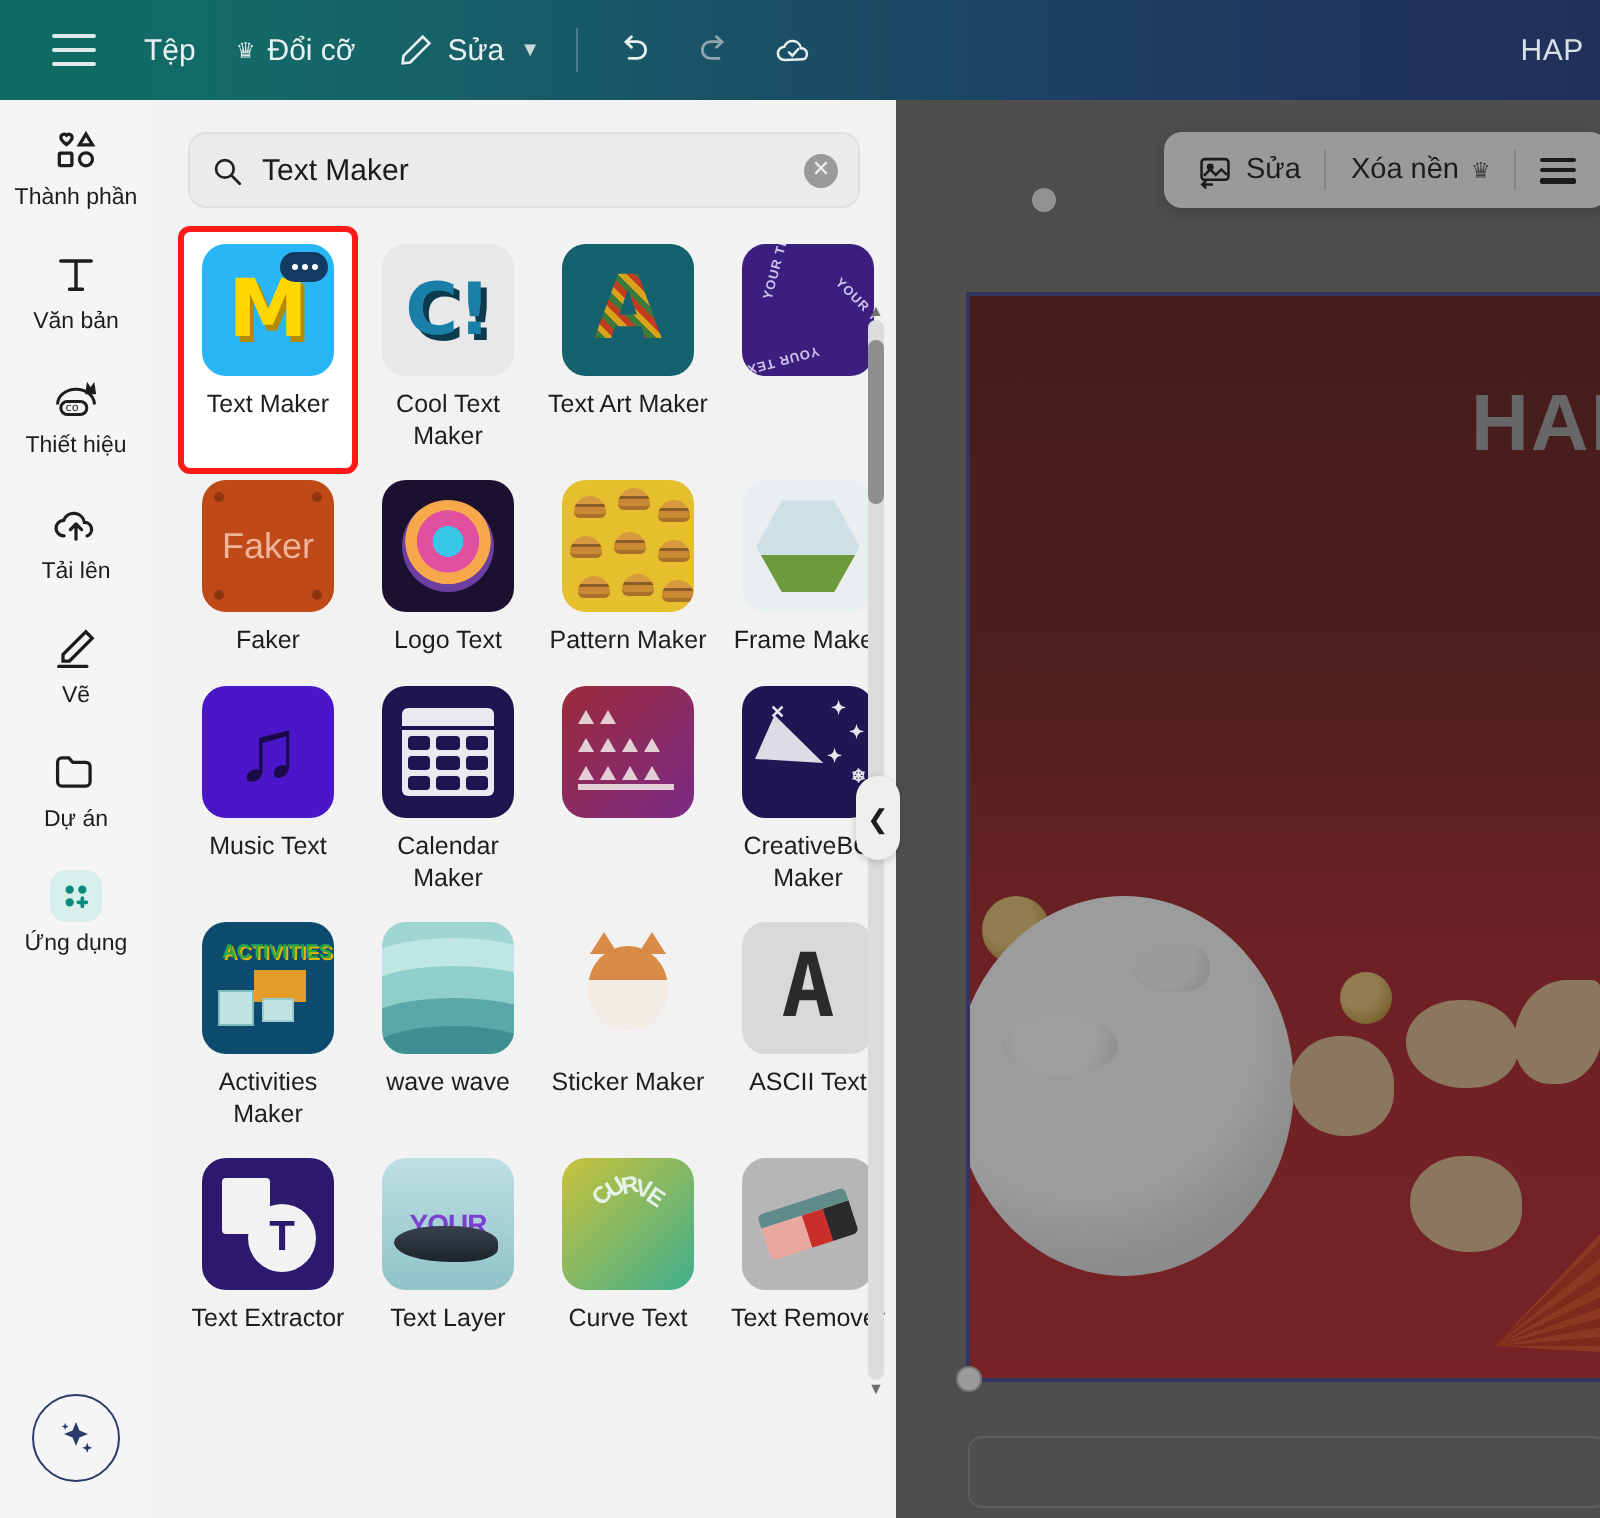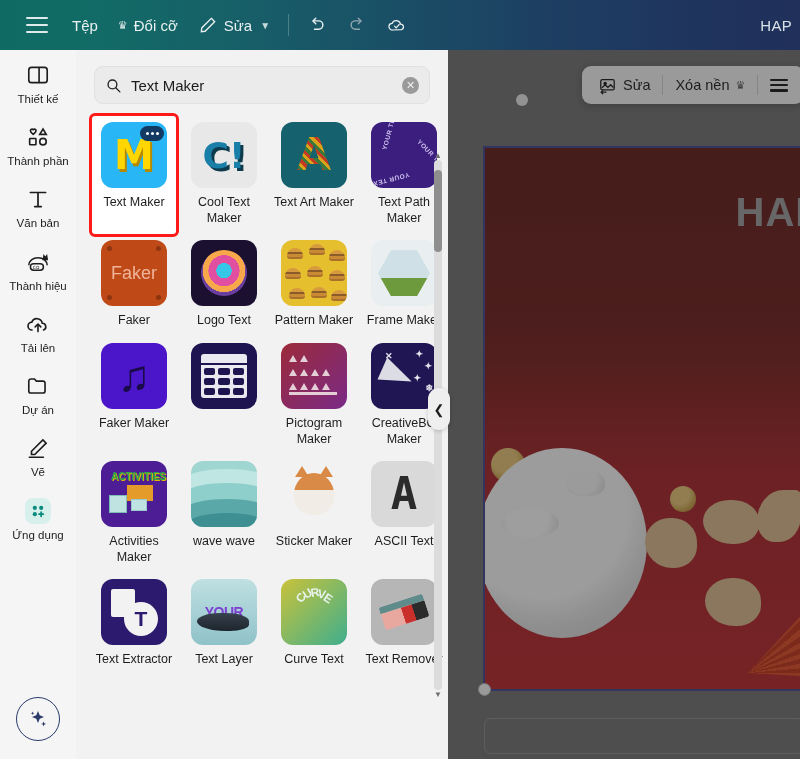--- a/index.html
+++ b/index.html
@@ -117,21 +117,21 @@
   .cl-gr i{ background:#1e1450; border-radius:2px; display:block;}
   .pg-bg{ background:linear-gradient(135deg,#9c2b3a 0%, #7a2a86 100%); position:relative;}
   .pg-bg .row{ position:absolute; left:8px; display:flex; gap:3px;}
   .pg-bg .row i{ width:0;height:0;border-left:4px solid transparent;border-right:4px solid transparent;border-bottom:7px solid #e5cfd6;}
   .pg-bar{ position:absolute; left:8px; bottom:14px; width:48px;height:3px;background:#e5cfd6;}
   .cb-bg{ background:#201654; position:relative;}
   .cb-cone{ position:absolute; left:10px;top:20px; width:0;height:0;
     border-left:32px solid #dcdce4; border-top:12px solid transparent; border-bottom:12px solid transparent;
     transform:rotate(24deg);}
   .cb-bg em{ position:absolute; color:#e6e6ee; font-style:normal; font-size:9px;}
-  .ac-bg{ background:#4c1d95; position:relative;}
+  .ac-bg{ background:#0c4a6e; position:relative;}
   .ac-bg .t1{ position:absolute; left:10px; top:10px; font-size:10px; font-weight:bold; color:#2aa84a;
      text-shadow:1px 1px 0 #e0b400;}
   .ac-bg .sq{ position:absolute; background:#e59b2a; }
   .ac-bg .sq2{ position:absolute; background:#bfe3e0; border:1px solid #7fbdb8;}
   .wv-bg{ background:#9fd6d2; position:relative; overflow:hidden;}
   .wv-bg i{ position:absolute; left:-6px; width:84px; height:22px; border-radius:50% 50% 0 0;}
   .st-bg{ background:#f2f2f2; position:relative;}
   .st-cat{ width:40px;height:42px; border-radius:50% 50% 45% 45%;
      background:linear-gradient(#d98a46 0 40%, #f2ece6 41% 100%); position:relative;}
   .st-cat:before,.st-cat:after{ content:""; position:absolute; top:-7px; width:0;height:0;
@@ -329,29 +329,20 @@
   </div>
 
   <div id="note-area"></div>
 
 </div>
 
 <div id="dim"></div>
 
 <div id="rail">
 
-  <div class="rail-item">
-    <span class="rail-ic">
-      <svg viewBox="0 0 24 24" fill="none" stroke="#1d1d1d" stroke-width="1.5">
-        <rect x="3.5" y="5" width="17" height="14" rx="2.5"></rect>
-          <path d="M13 5v14"></path>
-        </svg>
-    </span>
-    <span class="rail-lb">Thiết kế</span>
-  </div>
 
   <div class="rail-item">
     <span class="rail-ic">
       <svg viewBox="0 0 24 24" fill="none" stroke="#1d1d1d" stroke-width="1.5">
         <path d="M7.6 5.2c-1-1-2.6-.4-2.6 1 0 1.3 2.6 3.3 2.6 3.3S10.2 7.5 10.2 6.2c0-1.4-1.6-2-2.6-1z"></path>
         <path d="M16.6 4.6L19.6 9.6h-6z"></path>
         <rect x="4.3" y="13.4" width="5.8" height="5.8" rx=".6"></rect>
         <circle cx="16.6" cy="16.3" r="3"></circle>
         </svg>
     </span>
@@ -369,50 +360,50 @@
 
   <div class="rail-item">
     <span class="rail-ic">
       <svg viewBox="0 0 24 24" fill="none" stroke="#1d1d1d" stroke-width="1.4">
         <path d="M3.5 15c0-4 3.8-7 8.5-7s8.5 3 8.5 7"></path>
         <rect x="5" y="13.6" width="12" height="6" rx="3"></rect>
         <text x="7.2" y="18.2" font-size="5.2" fill="#1d1d1d" stroke="none" font-family="DejaVu Sans">co</text>
         <path d="M17.5 6.4l1.2 1.8 1.3-1.8.5 3.2h-3.5z" fill="#1d1d1d"></path>
         </svg>
     </span>
-    <span class="rail-lb">Thành hiệu</span>
+    <span class="rail-lb">Thiết hiệu</span>
   </div>
 
   <div class="rail-item">
     <span class="rail-ic">
       <svg viewBox="0 0 24 24" fill="none" stroke="#1d1d1d" stroke-width="1.5" stroke-linecap="round">
         <path d="M6.5 17.5a3.6 3.6 0 0 1-.2-7.2 5 5 0 0 1 9.6 1 3.2 3.2 0 0 1 1.2 6.2"></path>
         <path d="M12 19v-7M12 12l-2.6 2.6M12 12l2.6 2.6"></path>
         </svg>
     </span>
     <span class="rail-lb">Tải lên</span>
   </div>
 
   <div class="rail-item">
     <span class="rail-ic">
-      <svg viewBox="0 0 24 24" fill="none" stroke="#1d1d1d" stroke-width="1.5">
-        <path d="M3.5 7.5a2 2 0 0 1 2-2h3.2l1.8 2h6a2 2 0 0 1 2 2v7a2 2 0 0 1-2 2h-11a2 2 0 0 1-2-2z"></path>
-        </svg>
-    </span>
-    <span class="rail-lb">Dự án</span>
-  </div>
-
-  <div class="rail-item">
-    <span class="rail-ic">
       <svg viewBox="0 0 24 24" fill="none" stroke="#1d1d1d" stroke-width="1.5" stroke-linecap="round">
         <path d="M16.5 4.5l3 3L9 18H6v-3z"></path>
           <path d="M4 20.5h13"></path>
         </svg>
     </span>
     <span class="rail-lb">Vẽ</span>
+  </div>
+
+  <div class="rail-item">
+    <span class="rail-ic">
+      <svg viewBox="0 0 24 24" fill="none" stroke="#1d1d1d" stroke-width="1.5">
+        <path d="M3.5 7.5a2 2 0 0 1 2-2h3.2l1.8 2h6a2 2 0 0 1 2 2v7a2 2 0 0 1-2 2h-11a2 2 0 0 1-2-2z"></path>
+        </svg>
+    </span>
+    <span class="rail-lb">Dự án</span>
   </div>
 
   <div class="rail-item active">
     <span class="rail-ic">
       <svg viewBox="0 0 24 24" fill="none">
         <circle cx="8.2" cy="8.2" r="2.5" fill="#0b8a7e"></circle>
           <circle cx="15.8" cy="8.2" r="2.5" fill="#0b8a7e"></circle>
         <circle cx="8.2" cy="15.8" r="2.5" fill="#0b8a7e"></circle>
         <path d="M15.8 13.3v5M13.3 15.8h5" stroke="#0b8a7e" stroke-width="2.2" stroke-linecap="round"></path>
         </svg>
@@ -481,21 +472,20 @@
     <div class="cell">
       <div class="thumbwrap">
           <div class="thumb tp-bg">
         <span class="tp-ring">
           <span style="transform:rotate(-75deg) translate(0,-24px)">YOUR TEXT</span>
           <span style="transform:rotate(45deg) translate(0,-24px)">YOUR TEXT</span>
           <span style="transform:rotate(165deg) translate(0,-24px)">YOUR TEXT</span>
         </span>
       </div>
         </div>
-      <div class="cap">Text Path Maker</div>
     </div>
 
     <div class="cell">
       <div class="thumbwrap">
           <div class="thumb fk-bg">
         <b style="left:6px;top:6px"></b>
             <b style="right:6px;top:6px"></b>
             <b style="left:6px;bottom:6px"></b>
             <b style="right:6px;bottom:6px"></b>
         <span class="fk-t">Faker</span>
@@ -538,21 +528,21 @@
         </div>
       <div class="cap">Frame Maker</div>
     </div>
 
     <div class="cell">
       <div class="thumbwrap">
           <div class="thumb mu-bg">
             <span class="mu-n">♫</span>
           </div>
         </div>
-      <div class="cap">Faker Maker</div>
+      <div class="cap">Music Text</div>
     </div>
 
     <div class="cell">
       <div class="thumbwrap">
           <div class="thumb cl-bg">
         <span class="cl-in">
               <span class="cl-hd"></span>
               <span class="cl-gr">
                 <i></i>
                 <i></i>
@@ -560,20 +550,21 @@
                 <i></i>
                 <i></i>
                 <i></i>
                 <i></i>
                 <i></i>
                 <i></i>
               </span>
             </span>
       </div>
         </div>
+      <div class="cap">Calendar Maker</div>
     </div>
 
     <div class="cell">
       <div class="thumbwrap">
           <div class="thumb pg-bg">
         <span class="row" style="top:12px">
               <i></i>
               <i></i>
             </span>
         <span class="row" style="top:26px">
@@ -584,21 +575,20 @@
             </span>
         <span class="row" style="top:40px">
               <i></i>
               <i></i>
               <i></i>
               <i></i>
             </span>
         <span class="pg-bar"></span>
       </div>
         </div>
-      <div class="cap">Pictogram Maker</div>
     </div>
 
     <div class="cell">
       <div class="thumbwrap">
           <div class="thumb cb-bg">
         <span class="cb-cone"></span>
         <em style="right:14px;top:6px;">✦</em>
             <em style="right:5px;top:18px;">✦</em>
         <em style="right:16px;top:30px;">✦</em>
             <em style="right:4px;bottom:16px;">❄</em>

